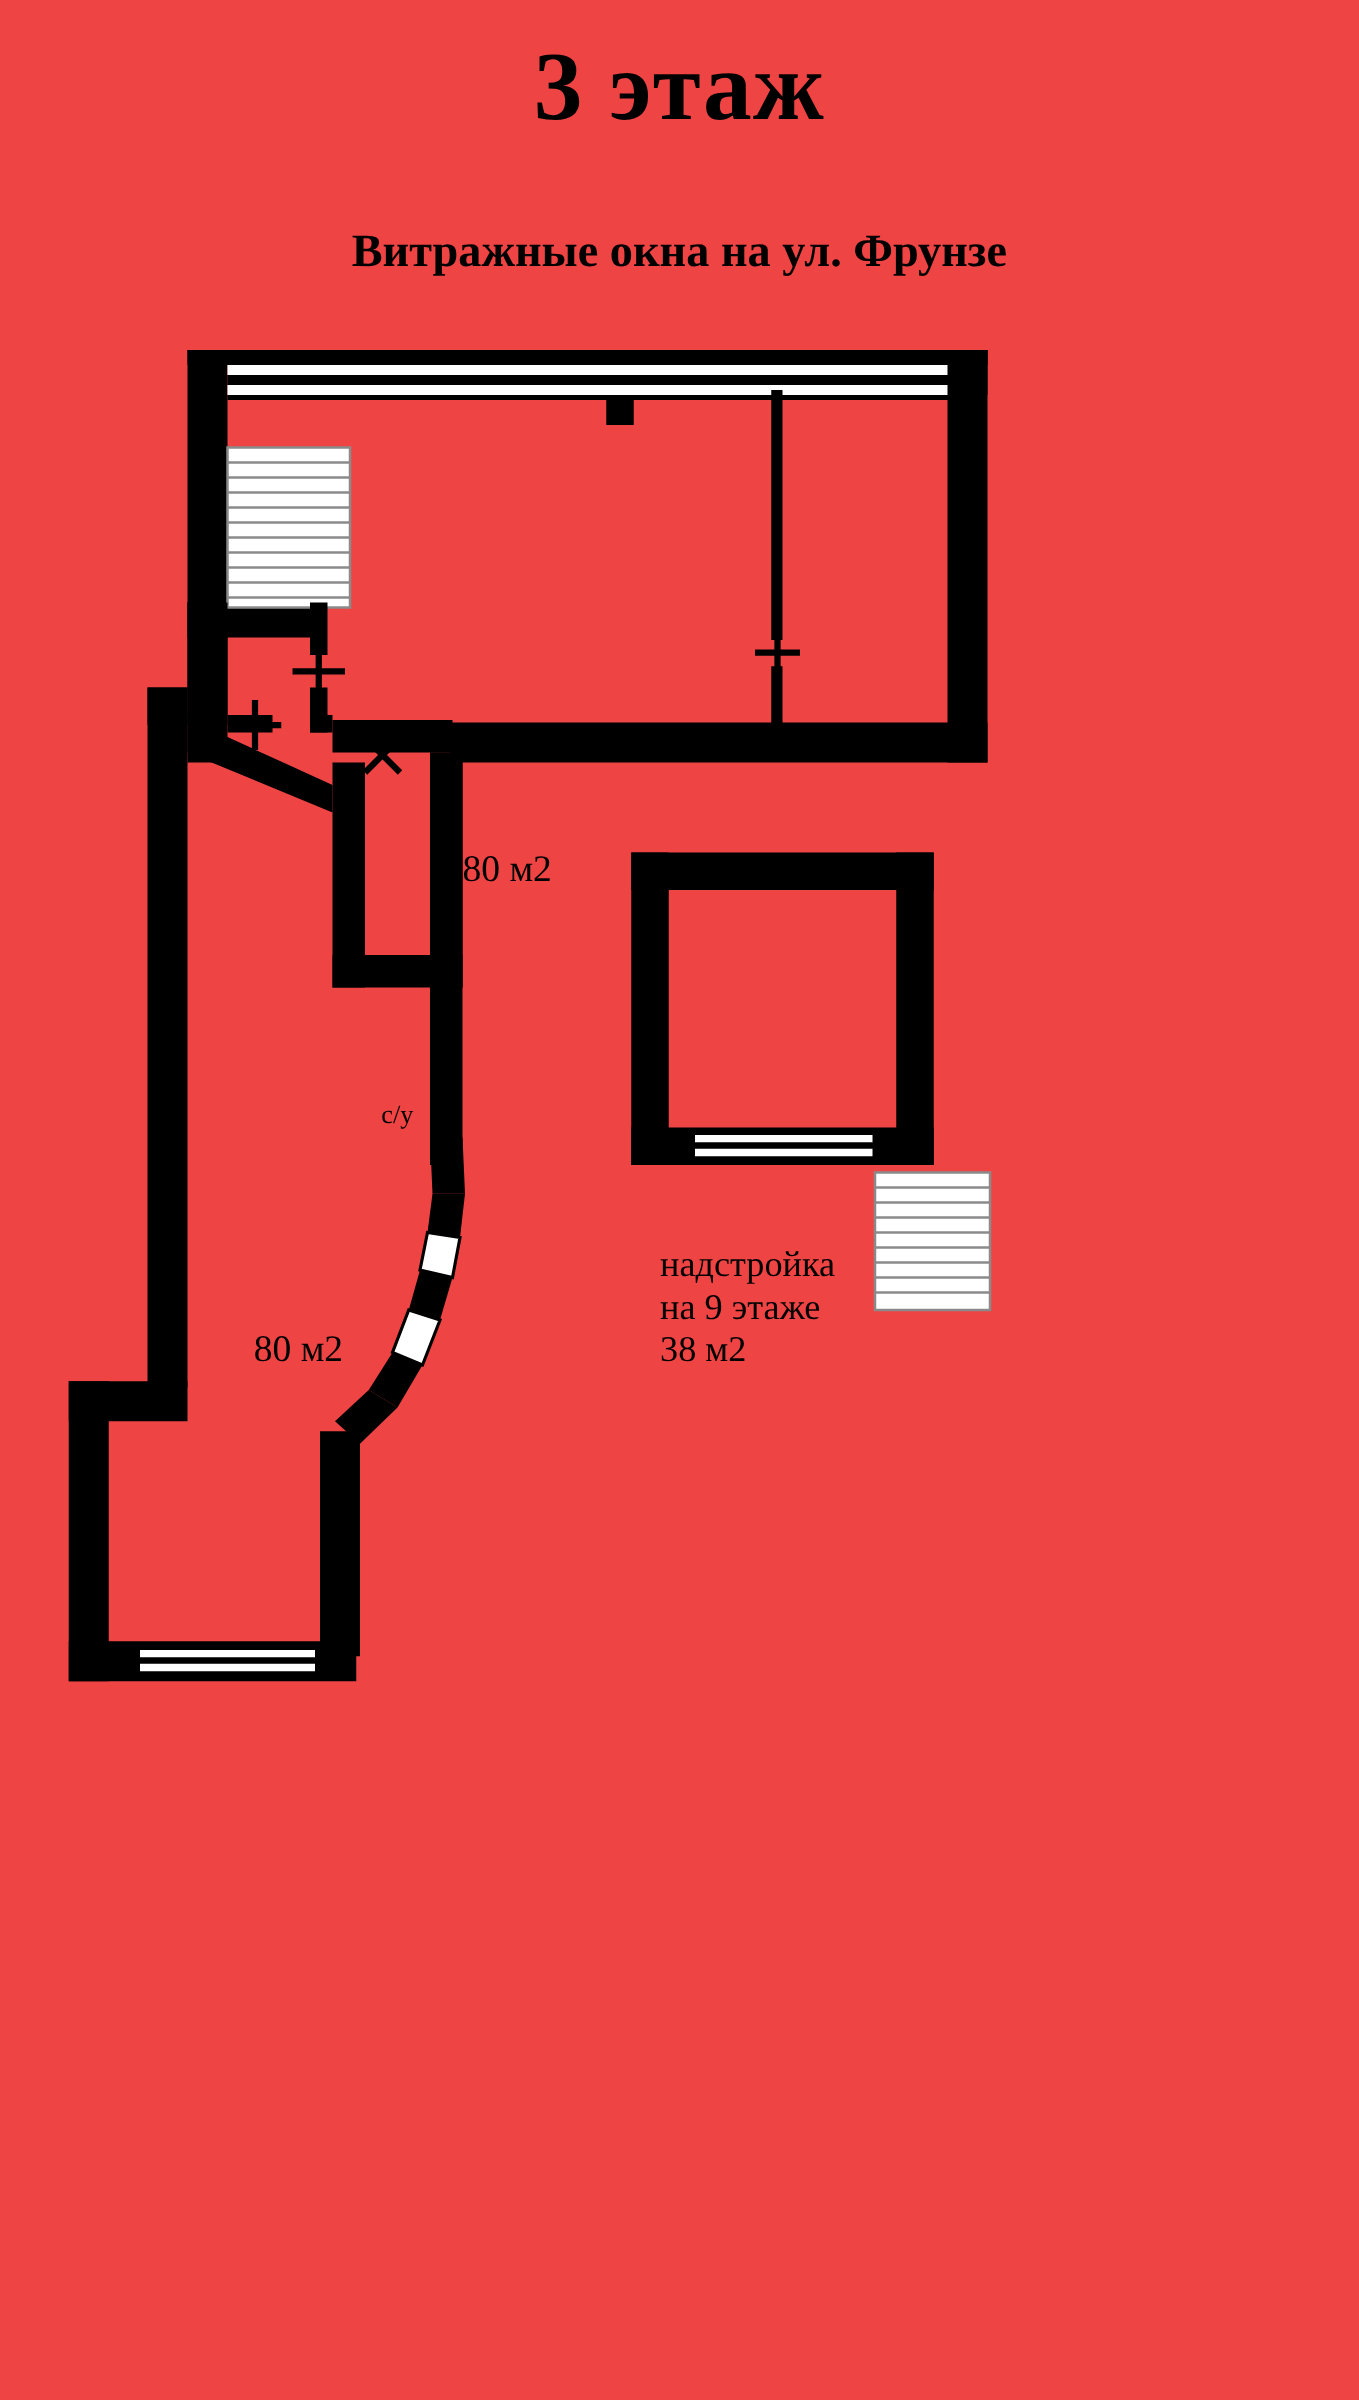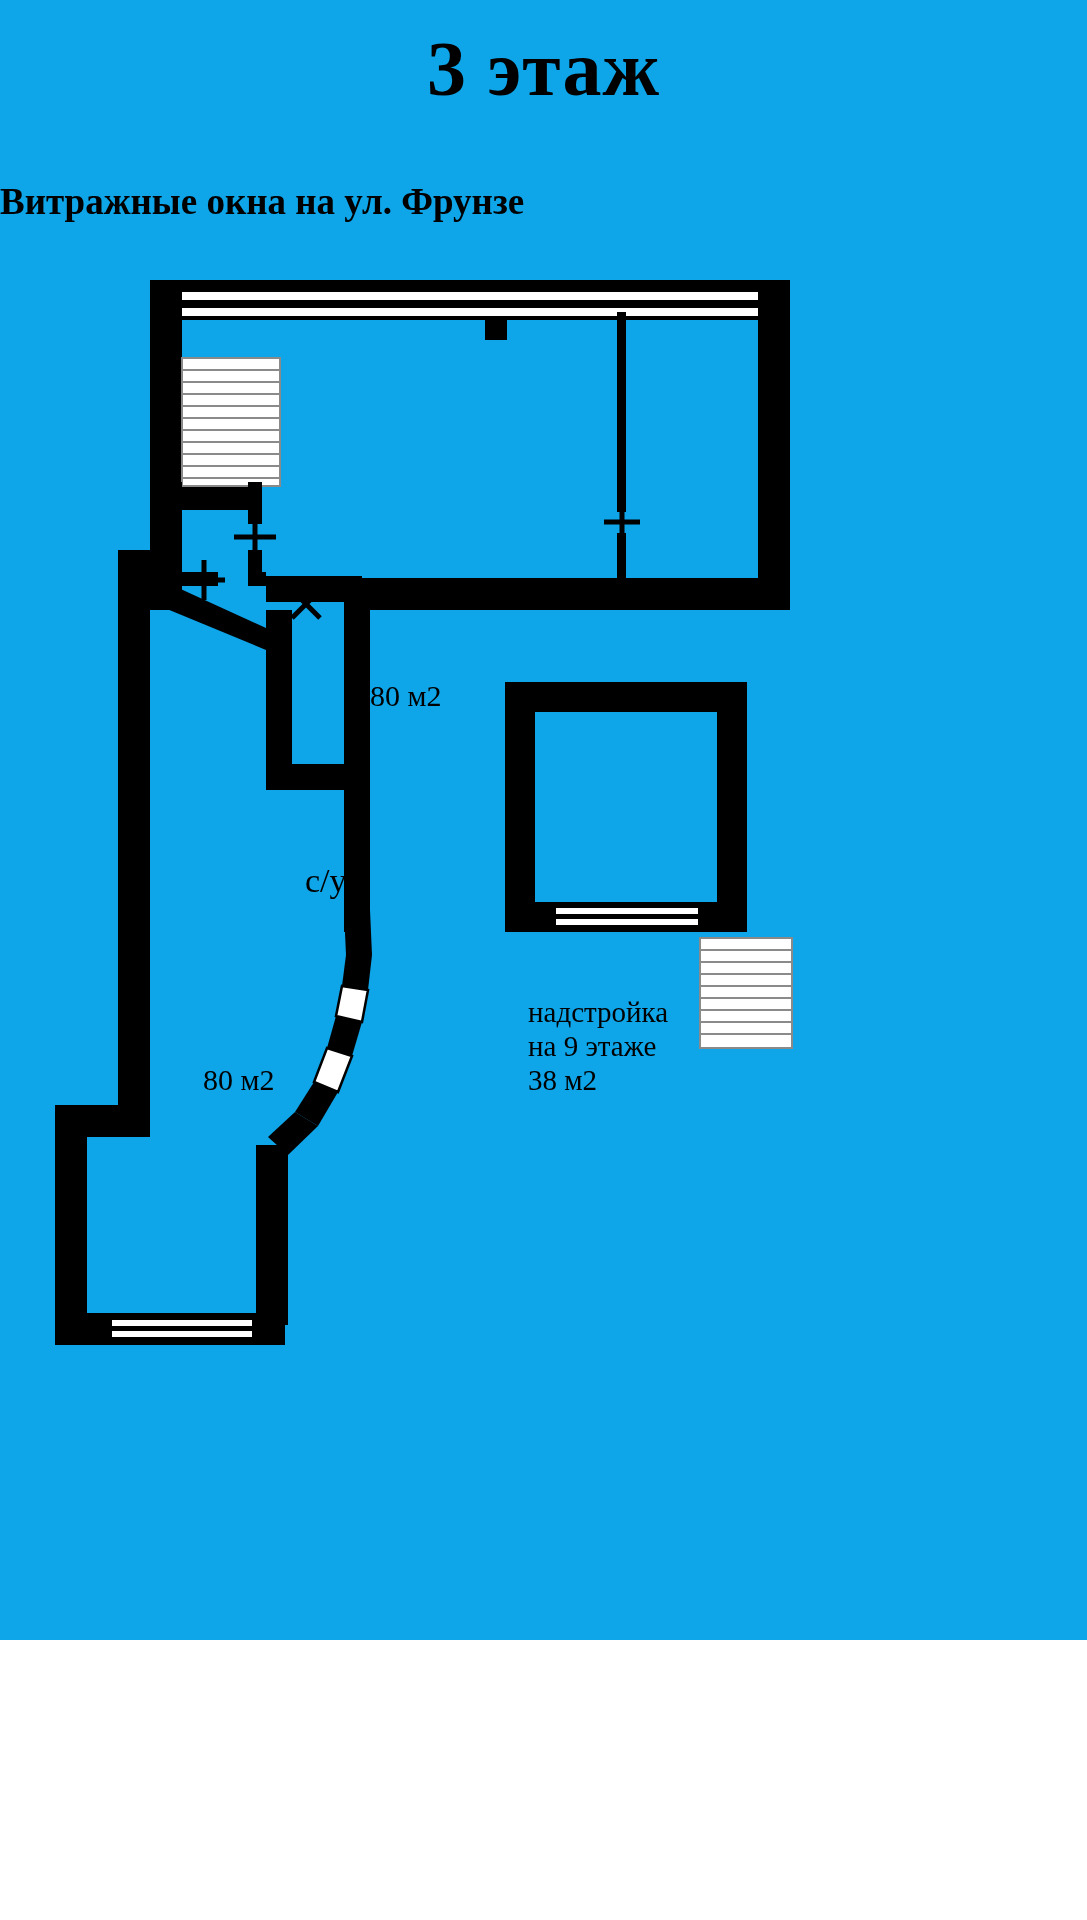--- a/index.html
+++ b/index.html
@@ -12,43 +12,43 @@
     height: 1920px;
     position: relative;
     font-family: "Liberation Serif", "DejaVu Serif", serif;
     overflow: hidden;
   }
 
   #page {
     position: absolute;
     left: 0; top: 0;
     width: 1087px;
-    height: 1640px;
-    background: #0ea5e9;
+    height: 1920px;
+    background: #ef4444;
   }
 
   .title {
     position: absolute;
     left: 0;
     top: 30px;
     width: 1087px;
     text-align: center;
     font-size: 78px;
     font-weight: bold;
     color: #000000;
     letter-spacing: 1px;
     line-height: 1.0;
   }
 
   .subtitle {
     position: absolute;
     left: 0;
     top: 183px;
     width: 1087px;
-    text-align: left;
+    text-align: center;
     font-size: 37px;
     font-weight: bold;
     color: #000000;
     line-height: 1.0;
   }
 
   #plan-wrap {
     position: absolute;
     left: 0;
     top: 250px;
@@ -77,22 +77,22 @@
   }
 
   #label-lower-area {
     left: 203px;
     top: 812px;
     font-size: 30px;
   }
 
   #label-wc {
     left: 305px;
-    top: 611px;
-    font-size: 34px;
+    top: 629px;
+    font-size: 21px;
   }
 
   #label-annex {
     left: 528px;
     top: 733px;
     font-size: 29px;
     margin-top: 12px;
   }
 </style>
 </head>

